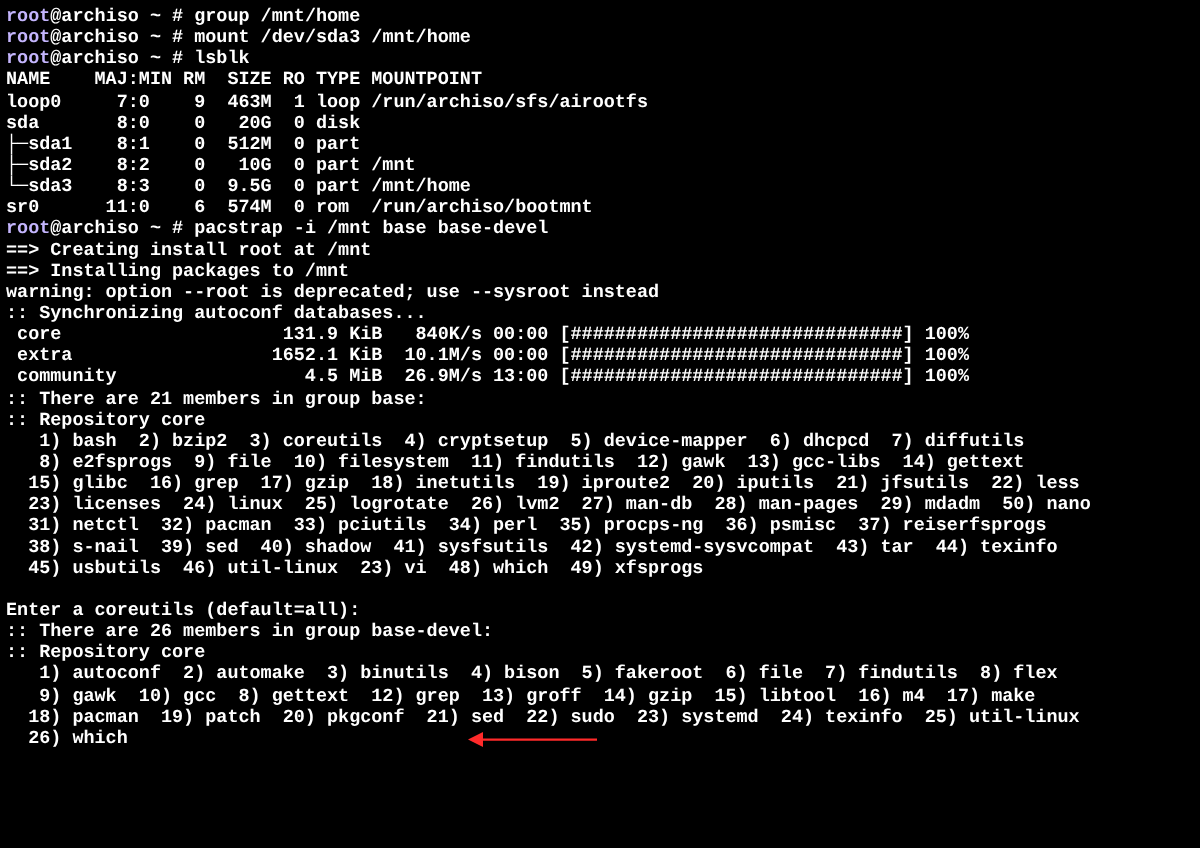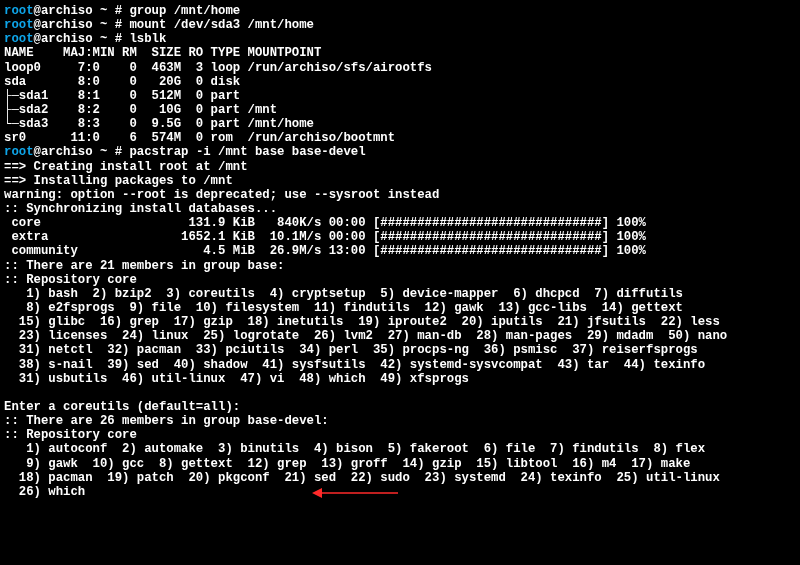--- a/index.html
+++ b/index.html
@@ -12,60 +12,60 @@
     line-height: 1.15;
     width: 800px;
     height: 565px;
     overflow: hidden;
     font-weight: bold;
   }
   #term {
     padding: 4px 4px;
     white-space: pre;
   }
-  .root { color: #0ea5e9; }
+  .root { color: #c4b5fd; }
   .arrow {
     position: absolute;
     left: 310px;
     top: 484px;
     width: 90px;
     height: 18px;
     pointer-events: none;
   }
 </style>
 </head>
 <body>
 
 <div id="term"><span class="root">root</span><span>@archiso ~ # </span><span>group /mnt/home</span>
 <span class="root">root</span><span>@archiso ~ # </span><span>mount /dev/sda3 /mnt/home</span>
 <span class="root">root</span><span>@archiso ~ # </span><span>lsblk</span>
 <span>NAME    MAJ:MIN RM  SIZE RO TYPE MOUNTPOINT</span>
-<span>loop0     7:0    0  463M  3 loop /run/archiso/sfs/airootfs</span>
+<span>loop0     7:0    9  463M  1 loop /run/archiso/sfs/airootfs</span>
 <span>sda       8:0    0   20G  0 disk</span>
 <span>├─sda1    8:1    0  512M  0 part</span>
 <span>├─sda2    8:2    0   10G  0 part /mnt</span>
 <span>└─sda3    8:3    0  9.5G  0 part /mnt/home</span>
 <span>sr0      11:0    6  574M  0 rom  /run/archiso/bootmnt</span>
 <span class="root">root</span><span>@archiso ~ # </span><span>pacstrap -i /mnt base base-devel</span>
 <span>==&gt; Creating install root at /mnt</span>
 <span>==&gt; Installing packages to /mnt</span>
 <span>warning: option --root is deprecated; use --sysroot instead</span>
-<span>:: Synchronizing install databases...</span>
+<span>:: Synchronizing autoconf databases...</span>
 <span> core                    131.9 KiB   840K/s 00:00 [##############################] 100%</span>
 <span> extra                  1652.1 KiB  10.1M/s 00:00 [##############################] 100%</span>
 <span> community                 4.5 MiB  26.9M/s 13:00 [##############################] 100%</span>
 <span>:: There are 21 members in group base:</span>
 <span>:: Repository core</span>
 <span>   1) bash  2) bzip2  3) coreutils  4) cryptsetup  5) device-mapper  6) dhcpcd  7) diffutils</span>
 <span>   8) e2fsprogs  9) file  10) filesystem  11) findutils  12) gawk  13) gcc-libs  14) gettext</span>
 <span>  15) glibc  16) grep  17) gzip  18) inetutils  19) iproute2  20) iputils  21) jfsutils  22) less</span>
 <span>  23) licenses  24) linux  25) logrotate  26) lvm2  27) man-db  28) man-pages  29) mdadm  50) nano</span>
 <span>  31) netctl  32) pacman  33) pciutils  34) perl  35) procps-ng  36) psmisc  37) reiserfsprogs</span>
 <span>  38) s-nail  39) sed  40) shadow  41) sysfsutils  42) systemd-sysvcompat  43) tar  44) texinfo</span>
-<span>  31) usbutils  46) util-linux  47) vi  48) which  49) xfsprogs</span>
+<span>  45) usbutils  46) util-linux  23) vi  48) which  49) xfsprogs</span>
 
 <span>Enter a coreutils (default=all): </span>
 <span>:: There are 26 members in group base-devel:</span>
 <span>:: Repository core</span>
 <span>   1) autoconf  2) automake  3) binutils  4) bison  5) fakeroot  6) file  7) findutils  8) flex</span>
 <span>   9) gawk  10) gcc  8) gettext  12) grep  13) groff  14) gzip  15) libtool  16) m4  17) make</span>
 <span>  18) pacman  19) patch  20) pkgconf  21) sed  22) sudo  23) systemd  24) texinfo  25) util-linux</span>
 <span>  26) which</span>
 </div>
 

